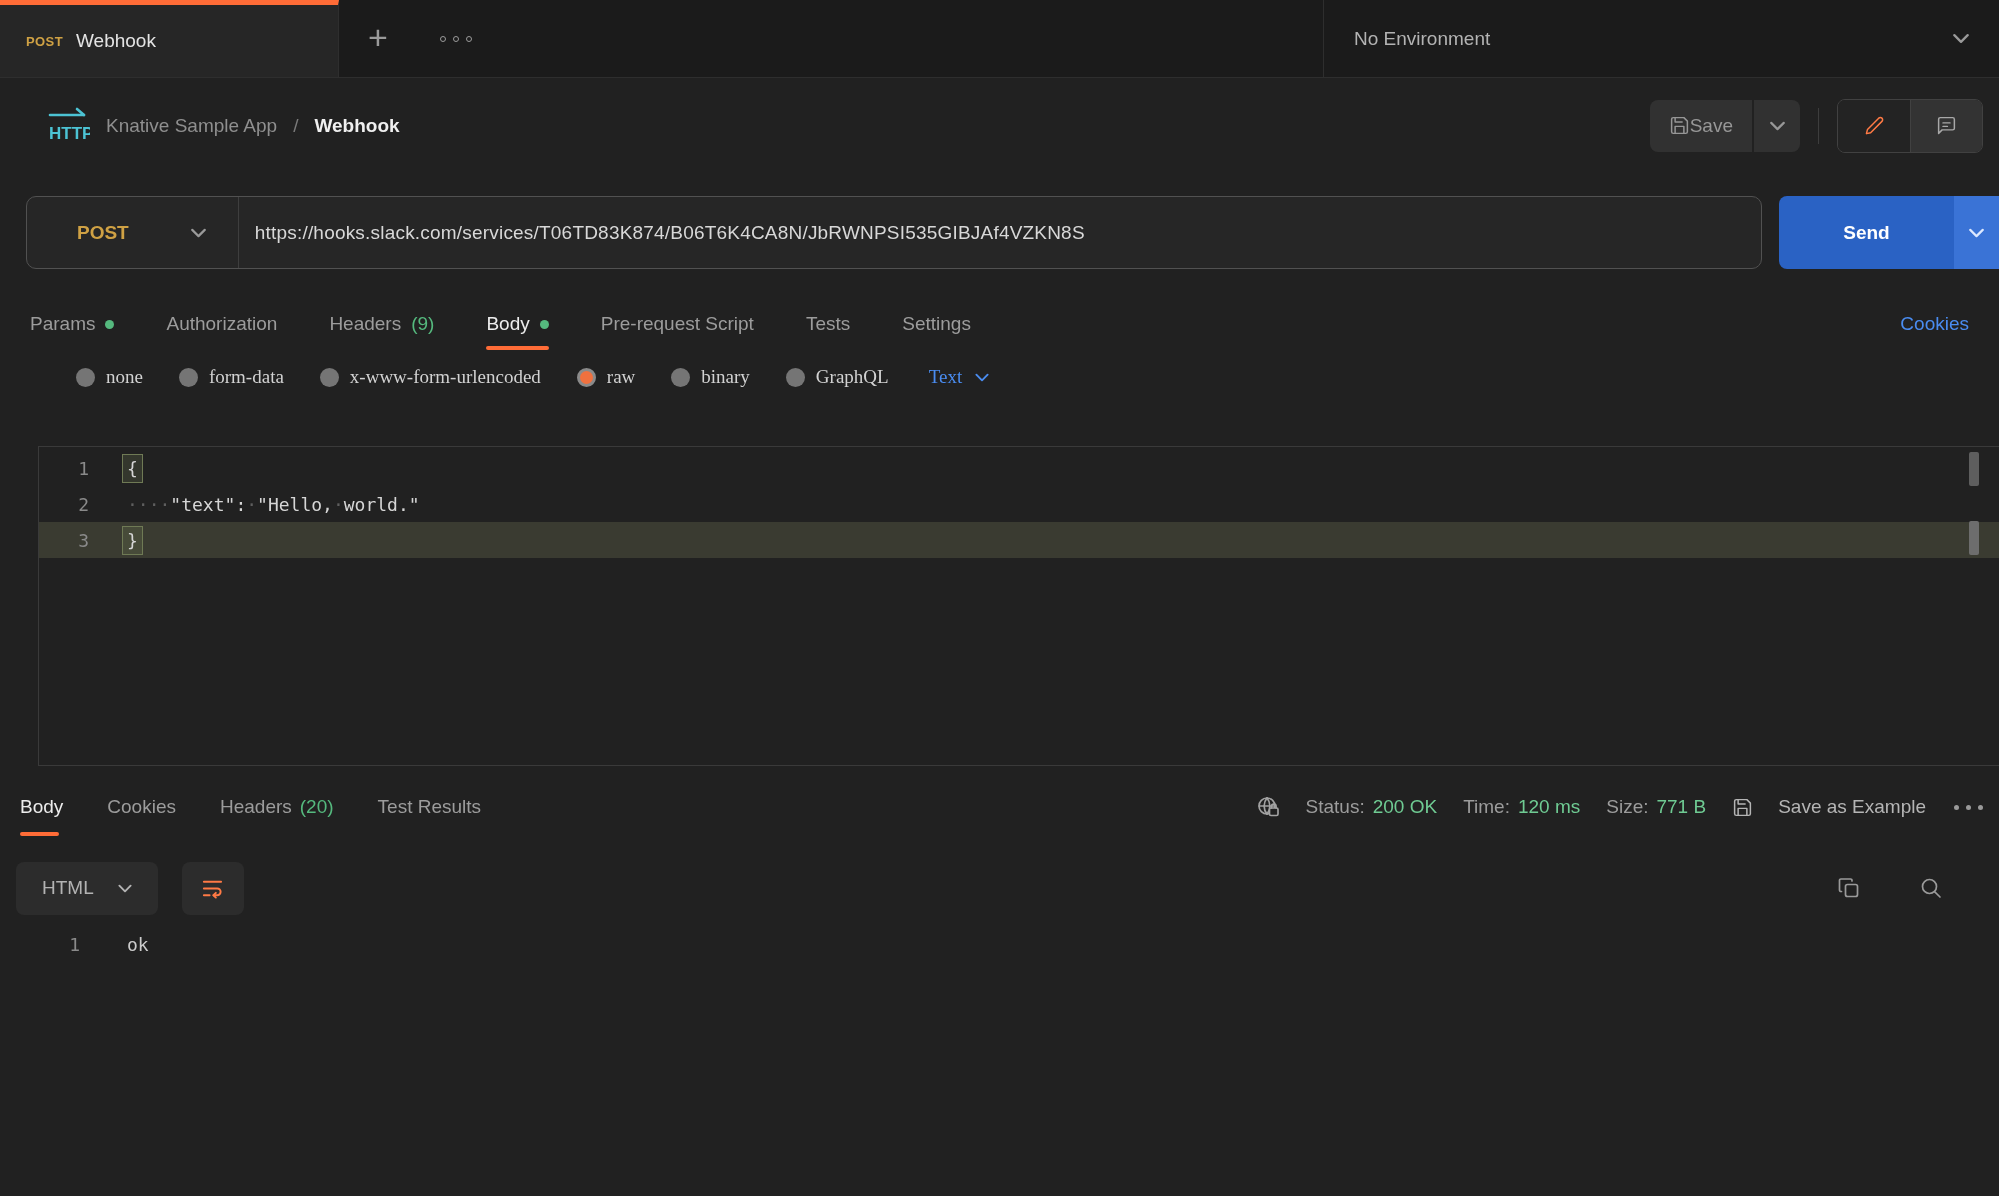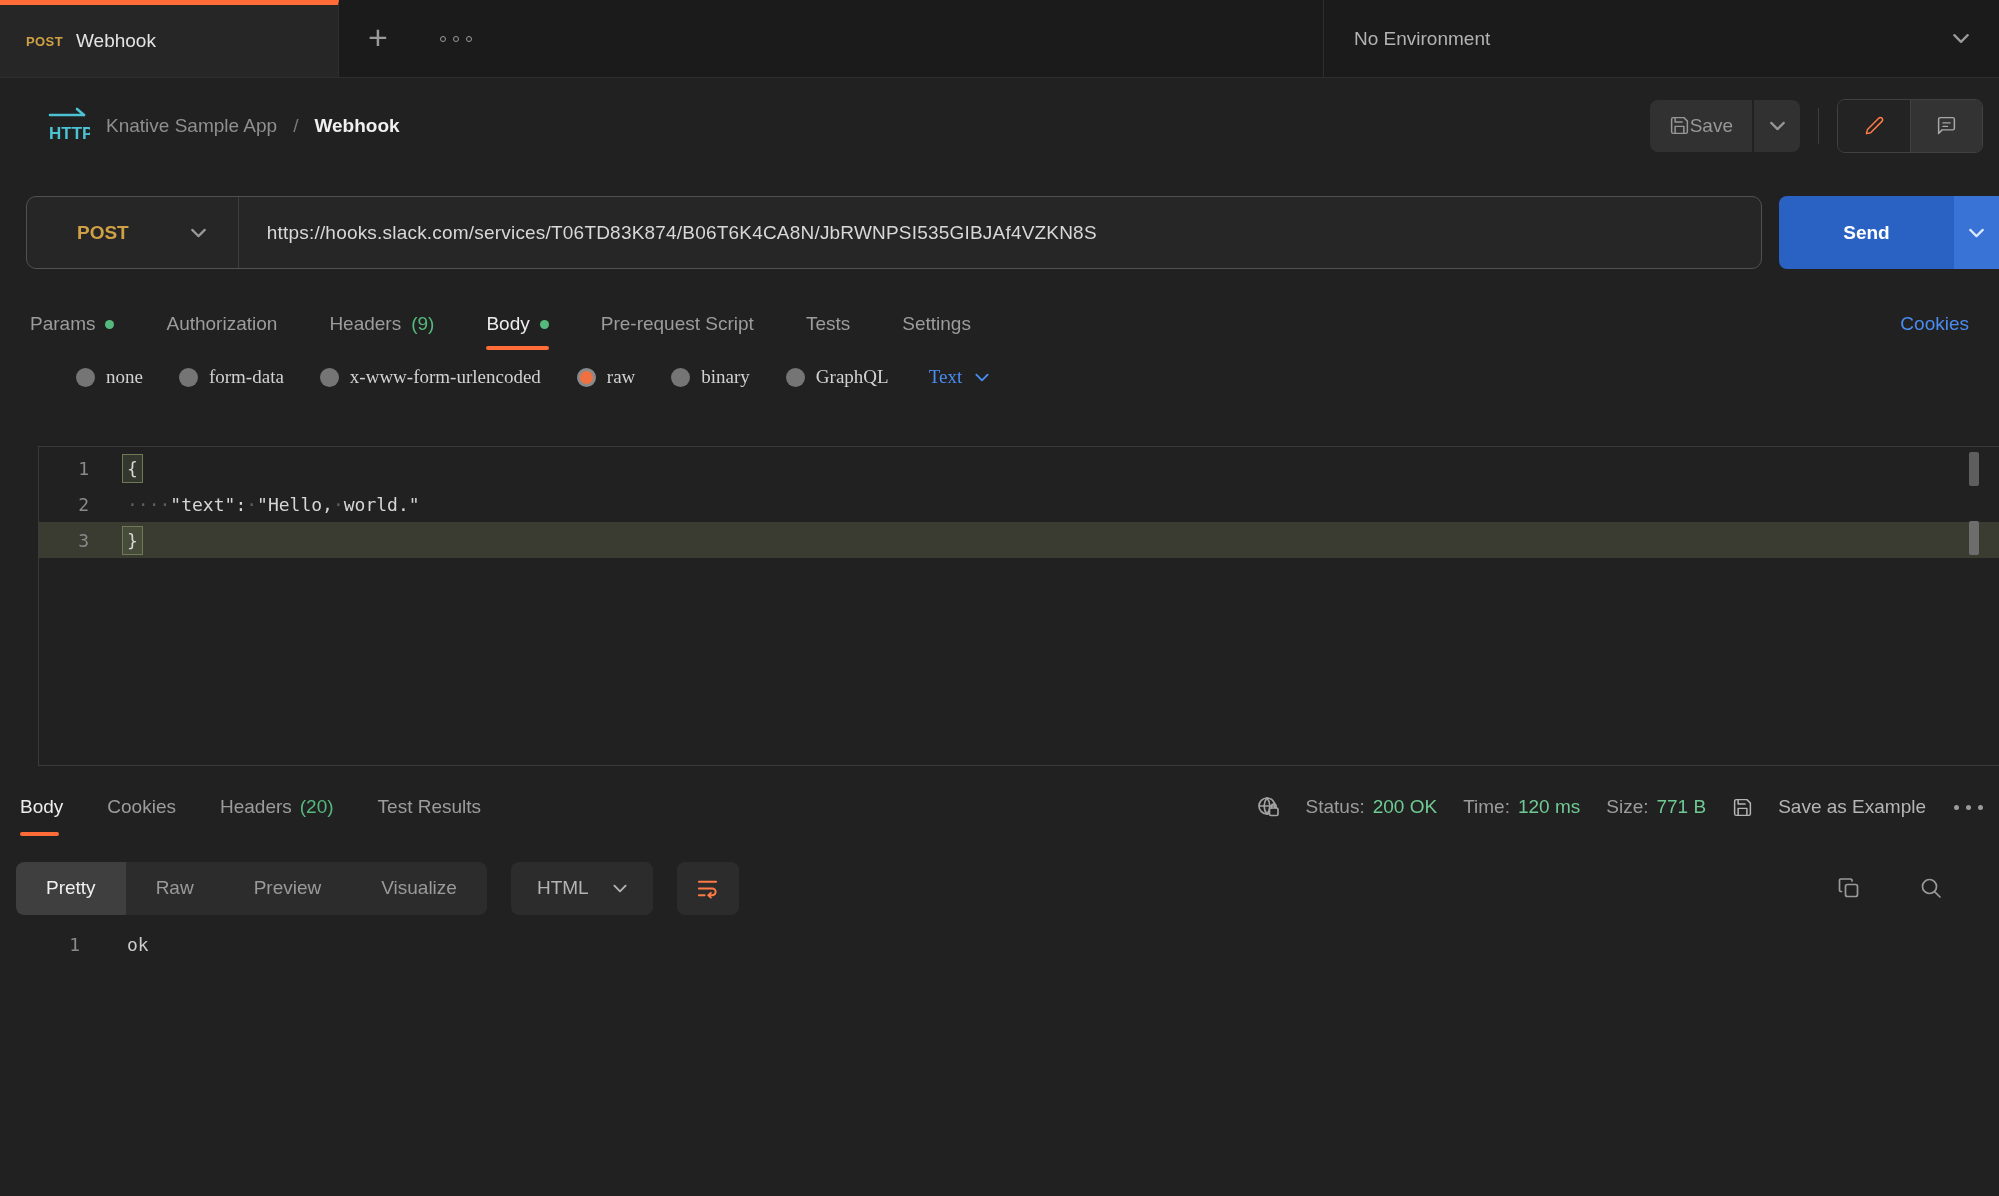--- a/index.html
+++ b/index.html
@@ -45,21 +45,21 @@
   .comment-seg { width:72px; display:flex; align-items:center; justify-content:center; background:#333333;
                  color:#a8a8a8; border-left:1px solid #414141; }
 
   
   .url-row { position:absolute; top:196px; left:26px; right:0; height:73px; display:flex; }
   .url-bar { flex:1; margin-right:17px; background:#262626; border:1px solid #515151; border-radius:10px;
              display:flex; align-items:center; }
   .url-method { color:#cfa144; font-weight:700; font-size:19px; margin-left:50px; }
   .url-method-chev { color:#9a9a9a; margin-left:62px; }
   .url-divider { width:1px; align-self:stretch; background:#3e3e3e; margin-left:32px; }
-  .url-text { margin-left:28px; color:#d8d8d8; font-size:19px; letter-spacing:.2px; white-space:nowrap; }
+  .url-text { margin-left:16px; color:#d8d8d8; font-size:19px; letter-spacing:.2px; white-space:nowrap; }
   .send-btn { width:220px; display:flex; border-radius:8px 0 0 8px; overflow:hidden; cursor:pointer; }
   .send-main { flex:1; background:#2a62c4; color:#ffffff; font-size:19px; font-weight:700;
                display:flex; align-items:center; justify-content:center; }
   .send-chev { width:45px; background:#3a73d6; color:#dce8ff; display:flex; align-items:center;
                justify-content:center; }
 
   
   .req-tabs { position:absolute; top:298px; left:30px; right:30px; height:52px; display:flex;
               align-items:center; gap:52px; font-size:19px; color:#9c9c9c; }
   .rtab { position:relative; display:flex; align-items:center; gap:10px; height:100%; cursor:pointer; }
@@ -369,26 +369,20 @@
       <span class="dots3 filled">
           <i></i>
           <i></i>
           <i></i>
         </span>
     </span>
   </div>
 </div>
 
 <div class="resp-toolbar">
-  <div class="seg-control">
-    <div class="seg active">Pretty</div>
-    <div class="seg">Raw</div>
-    <div class="seg">Preview</div>
-    <div class="seg">Visualize</div>
-  </div>
   <div class="fmt-select">
     <span>HTML</span>
     <span>
       <svg width="14" height="9" viewBox="0 0 12 8">
           <polyline class="ic" points="1,1.5 6,6.5 11,1.5"></polyline>
         </svg>
     </span>
   </div>
   <div class="wrap-btn">
     <span>

